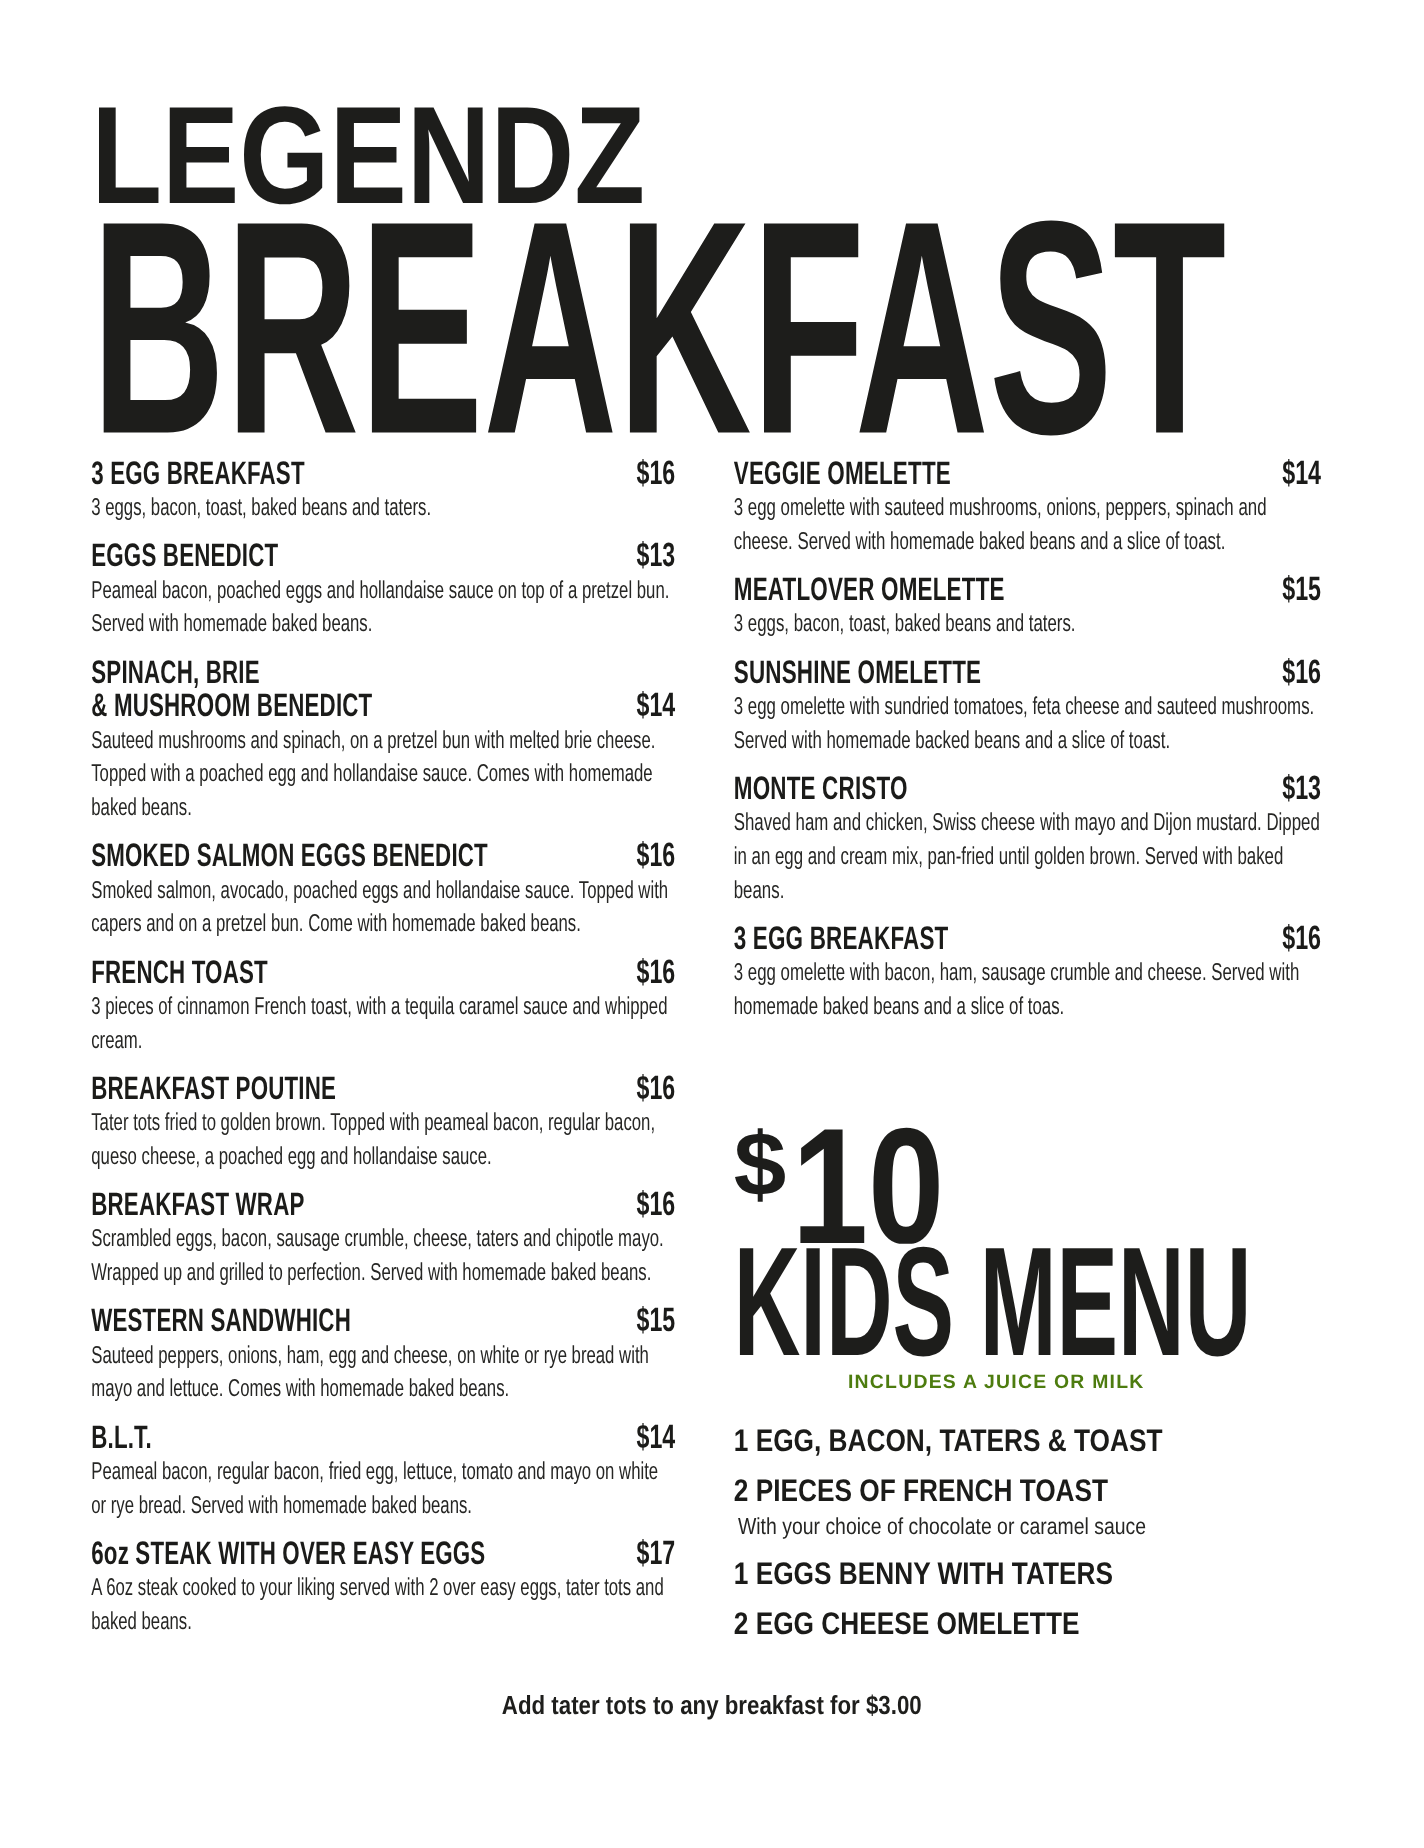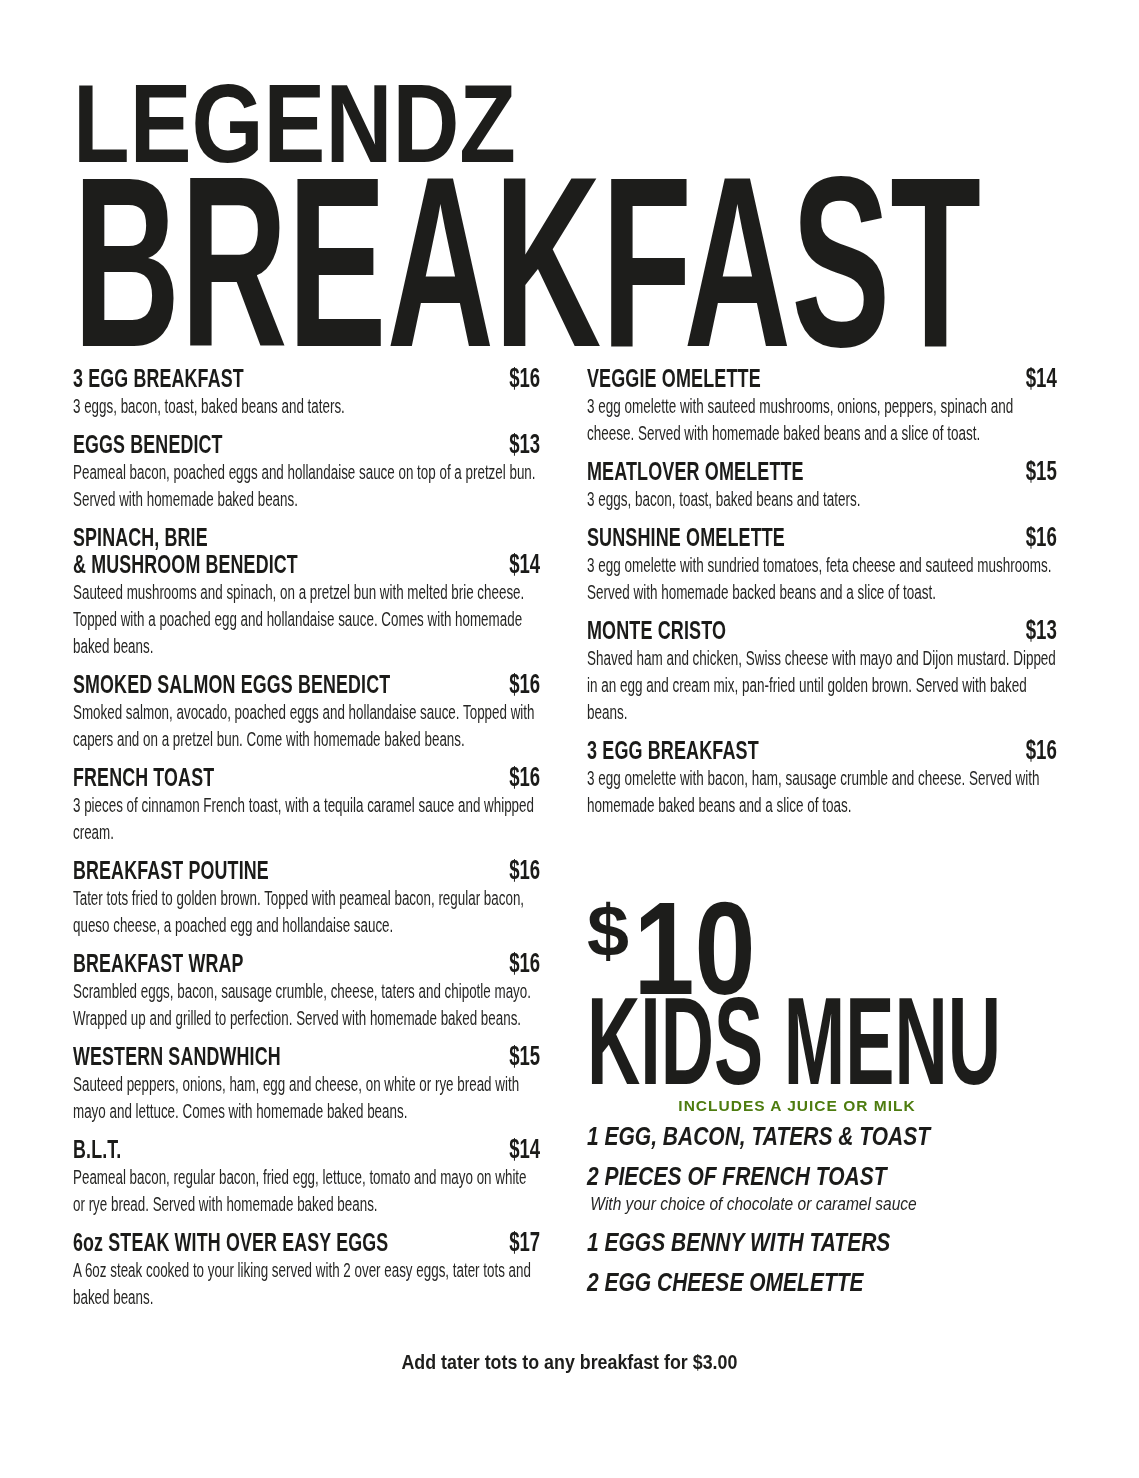--- a/index.html
+++ b/index.html
@@ -57,21 +57,21 @@
     color:#262624; margin-top:1px;
   }
 
   
   .kids { margin-top:80px; }
   .kids-subtitle {
     width:420px; text-align:center;
     font-size:15.5px; font-weight:700; letter-spacing:1px;
     margin-top:10px; color:#4d7c0f;
   }
-  .kids-items { margin-top:7px;font-style:italic; }
+  .kids-items { margin-top:24px; }
   .kids-item { margin-bottom:12px; }
   .kids-item-name {
     font-size:25px; font-weight:700; line-height:28px; color:#1b1b19;
   }
   .kids-item-desc {
     font-size:18.5px; font-weight:400; line-height:24px;
     color:#262624; margin:2px 0 2px 4px;
   }
 
   

